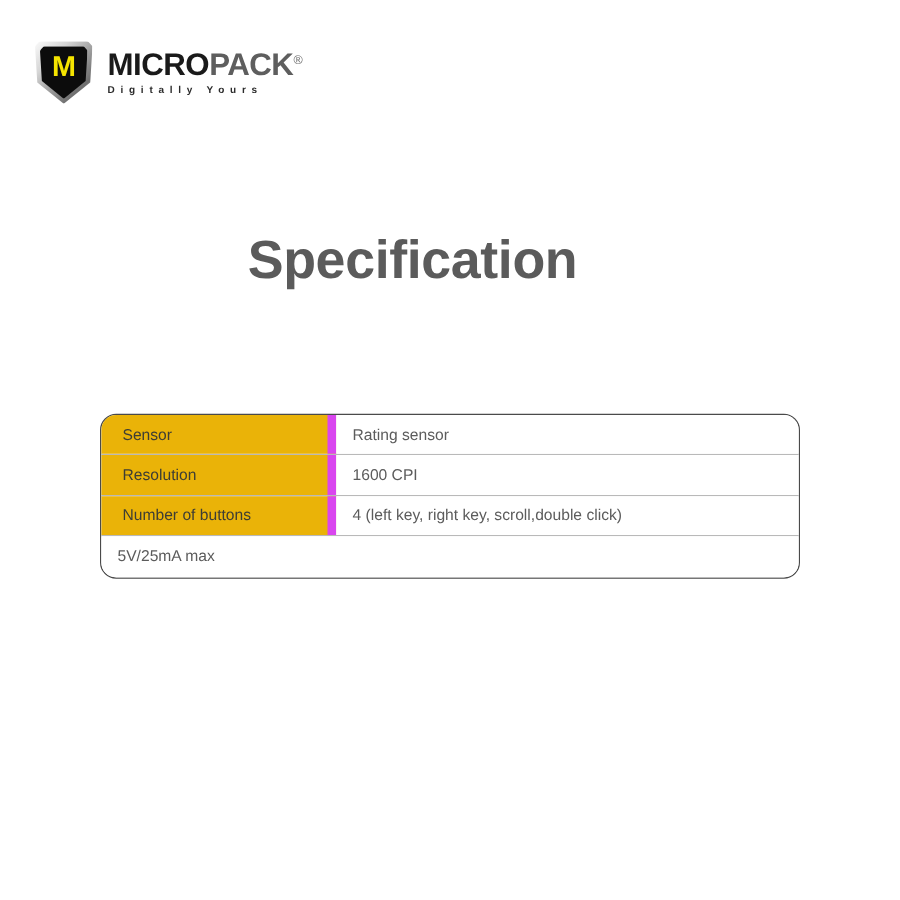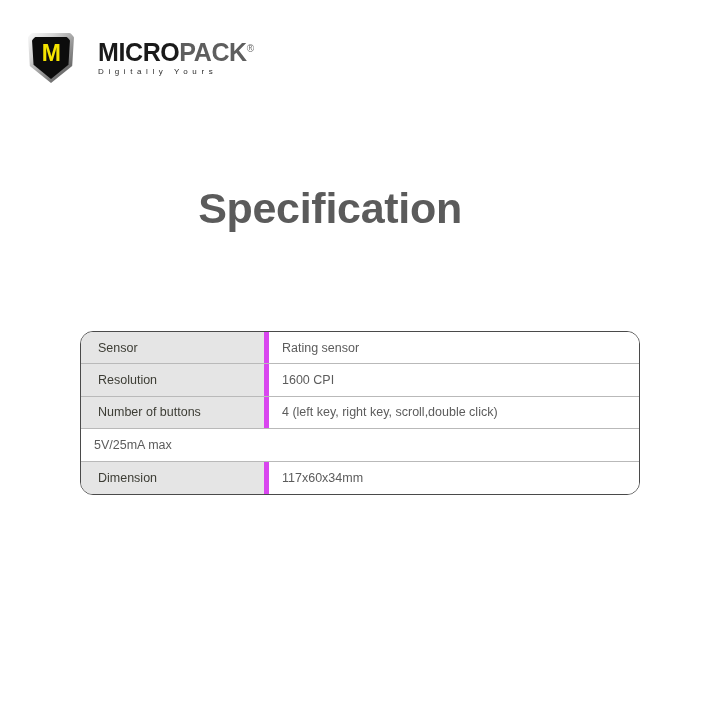--- a/index.html
+++ b/index.html
@@ -59,21 +59,21 @@
     text-align: center;
     font-family: "Liberation Sans", sans-serif;
     font-weight: 700;
     font-size: 23px;
     line-height: 23px;
     color: #f5e400;
     letter-spacing: -0.5px;
   }
 
   .wordmark {
-    margin-left: 24px;
+    margin-left: 12px;
     padding-top: 3px;
   }
   .wordmark-top {
     font-family: "Liberation Sans", sans-serif;
     font-weight: 700;
     font-size: 25px;
     line-height: 26px;
     letter-spacing: -0.4px;
     white-space: nowrap;
   }
@@ -81,21 +81,21 @@
   .wm-pack  { color: #5e5e5e; }
   .wm-reg {
     font-size: 10px;
     vertical-align: super;
     color: #6f6f6f;
     font-weight: 400;
     letter-spacing: 0;
   }
   .wordmark-sub {
     font-family: "Liberation Sans", sans-serif;
-    font-weight: 400;
+    font-weight: 700;
     font-size: 8px;
     line-height: 12px;
     color: #2b2b2b;
     letter-spacing: 4.6px;
     margin-top: 1px;
     white-space: nowrap;
   }
 
   
   .page-title {
@@ -129,29 +129,29 @@
     height: 32.4px;
     border-bottom: 1px solid #b9b9b9;
     box-sizing: border-box;
   }
   .spec-row:last-child {
     border-bottom: none;
   }
   .spec-label {
     width: 188px;
     flex: 0 0 188px;
-    background: #e5e5e5;
+    background: #eab308;
     box-sizing: border-box;
     padding: 0 0 0 17px;
     display: flex;
     align-items: center;
     font-family: "Liberation Sans", sans-serif;
     font-size: 12.5px;
     color: #3d3d35;
-    border-right: 5px solid #d946ef;
+    border-right: 7px solid #d946ef;
   }
   .spec-value {
     flex: 1 1 auto;
     box-sizing: border-box;
     padding: 0 0 0 13px;
     display: flex;
     align-items: center;
     font-family: "Liberation Sans", sans-serif;
     font-size: 12.5px;
     color: #5c5c5c;
@@ -184,17 +184,13 @@
       <div class="spec-label">Resolution</div>
       <div class="spec-value">1600 CPI</div>
     </div>
     <div class="spec-row">
       <div class="spec-label">Number of buttons</div>
       <div class="spec-value">4 (left key, right key, scroll,double click)</div>
     </div>
     <div class="spec-row">
       <div class="spec-value">5V/25mA max</div>
     </div>
-    <div class="spec-row">
-      <div class="spec-label">Dimension</div>
-      <div class="spec-value">117x60x34mm</div>
-    </div>
   </div>
 
 </body></html>

